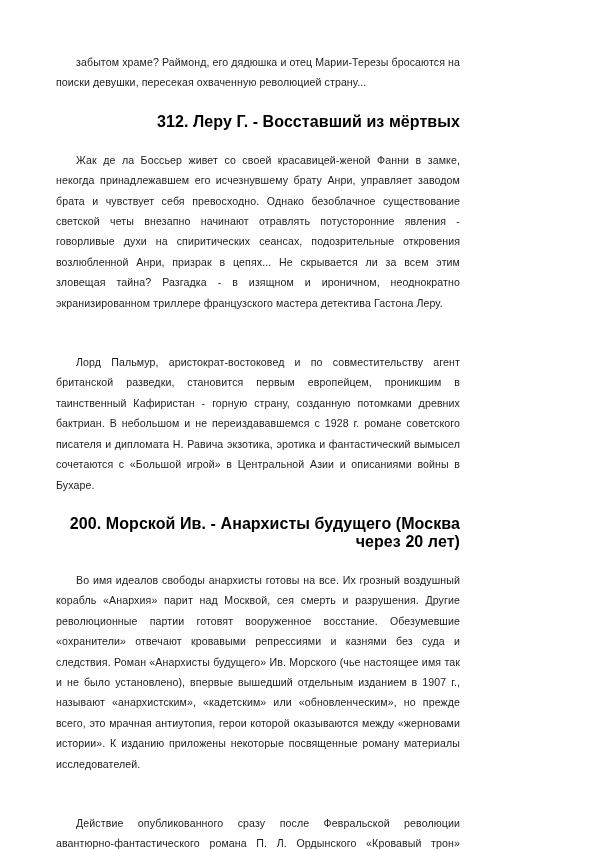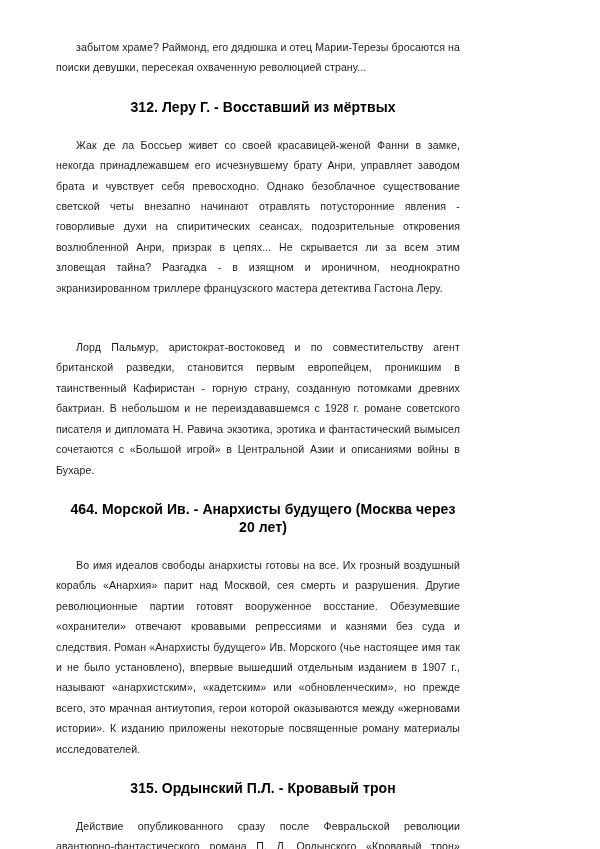--- a/index.html
+++ b/index.html
@@ -12,42 +12,42 @@
     width: 600px;
     height: 849px;
     font-family: "Liberation Sans", sans-serif;
     color: #1a1a1a;
     overflow: hidden;
   }
   .page {
     box-sizing: border-box;
     width: 516px;
     height: 849px;
-    padding: 37px 56px 0 56px;
+    padding: 52px 56px 0 56px;
     background: #ffffff;
   }
   .body-text {
     margin: 0;
     font-size: 10.6px;
     line-height: 20.4px;
     text-align: justify;
     text-indent: 20px;
     color: #1c1c1c;
     letter-spacing: 0.01em;
     -webkit-font-smoothing: antialiased;
   }
   .heading {
     margin: 0;
-    font-size: 14px;
+    font-size: 16px;
     line-height: 18px;
     font-weight: bold;
     color: #000000;
     padding-left: 10px;
     text-indent: 0;
-    text-align: center;
+    text-align: right;
     letter-spacing: 0.005em;
   }
   .gap-before-heading {
     height: 20px;
   }
   .gap-after-heading {
     height: 19px;
   }
 </style>
 </head>
@@ -60,25 +60,24 @@
   <div class="gap-before-heading"></div>
   <h2 class="heading">312. Леру Г. - Восставший из мёртвых</h2>
   <div class="gap-after-heading"></div>
   <p class="body-text">Жак де ла Боссьер живет со своей красавицей-женой Фанни в замке, некогда принадлежавшем его исчезнувшему брату Анри, управляет заводом брата и чувствует себя превосходно. Однако безоблачное существование светской четы внезапно начинают отравлять потусторонние явления - говорливые духи на спиритических сеансах, подозрительные откровения возлюбленной Анри, призрак в цепях... Не скрывается ли за всем этим зловещая тайна? Разгадка - в изящном и ироничном, неоднократно экранизированном триллере французского мастера детектива Гастона Леру.</p>
 
   <div class="gap-before-heading"></div>
   <div class="gap-after-heading"></div>
   <p class="body-text">Лорд Пальмур, аристократ-востоковед и по совместительству агент британской разведки, становится первым европейцем, проникшим в таинственный Кафиристан - горную страну, созданную потомками древних бактриан. В небольшом и не переиздававшемся с 1928 г. романе советского писателя и дипломата Н. Равича экзотика, эротика и фантастический вымысел сочетаются с «Большой игрой» в Центральной Азии и описаниями войны в Бухаре.</p>
 
   <div class="gap-before-heading"></div>
-  <h2 class="heading">464. Морской Ив. - Анархисты будущего (Москва через 20 лет)</h2>
+  <h2 class="heading">200. Морской Ив. - Анархисты будущего (Москва через 20 лет)</h2>
   <div class="gap-after-heading"></div>
   <p class="body-text">Во имя идеалов свободы анархисты готовы на все. Их грозный воздушный корабль «Анархия» парит над Москвой, сея смерть и разрушения. Другие революционные партии готовят вооруженное восстание. Обезумевшие «охранители» отвечают кровавыми репрессиями и казнями без суда и следствия. Роман «Анархисты будущего» Ив. Морского (чье настоящее имя так и не было установлено), впервые вышедший отдельным изданием в 1907 г., называют «анархистским», «кадетским» или «обновленческим», но прежде всего, это мрачная антиутопия, герои которой оказываются между «жерновами истории». К изданию приложены некоторые посвященные роману материалы исследователей.</p>
 
   <div class="gap-before-heading"></div>
-  <h2 class="heading">315. Ордынский П.Л. - Кровавый трон</h2>
   <div class="gap-after-heading"></div>
   <p class="body-text">Действие опубликованного сразу после Февральской революции авантюрно-фантастического романа П. Л. Ордынского «Кровавый трон» начинается в 1890-х гг. и доведено до 1917 г. Герой романа, главный инженер угольных копей Вадим Карамов, одновременно возглавляет тайную революционную организацию и изобретает машину «Всевидящая», которая позволяет расправиться с врагами в любой точке земного шара.</p>
 
   <div class="gap-before-heading"></div>
   <h2 class="heading">316. Наги А.Л. - Концессия на крыше мира (САФП 1920-х гг. Том XXVII)</h2>
 
 </div>
 
 </body></html>

